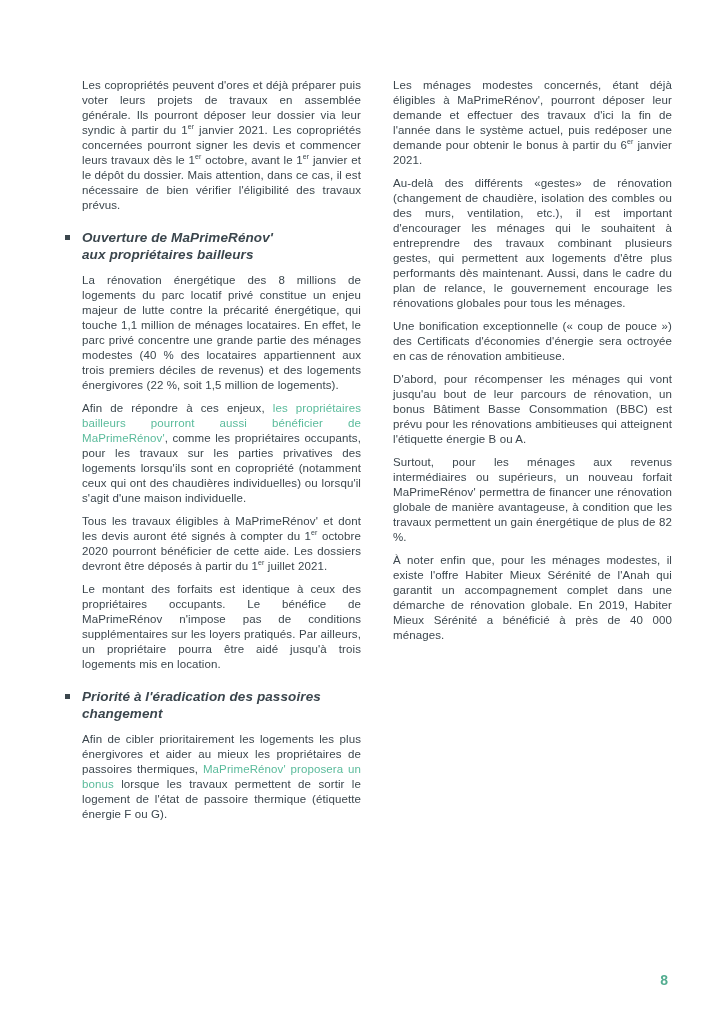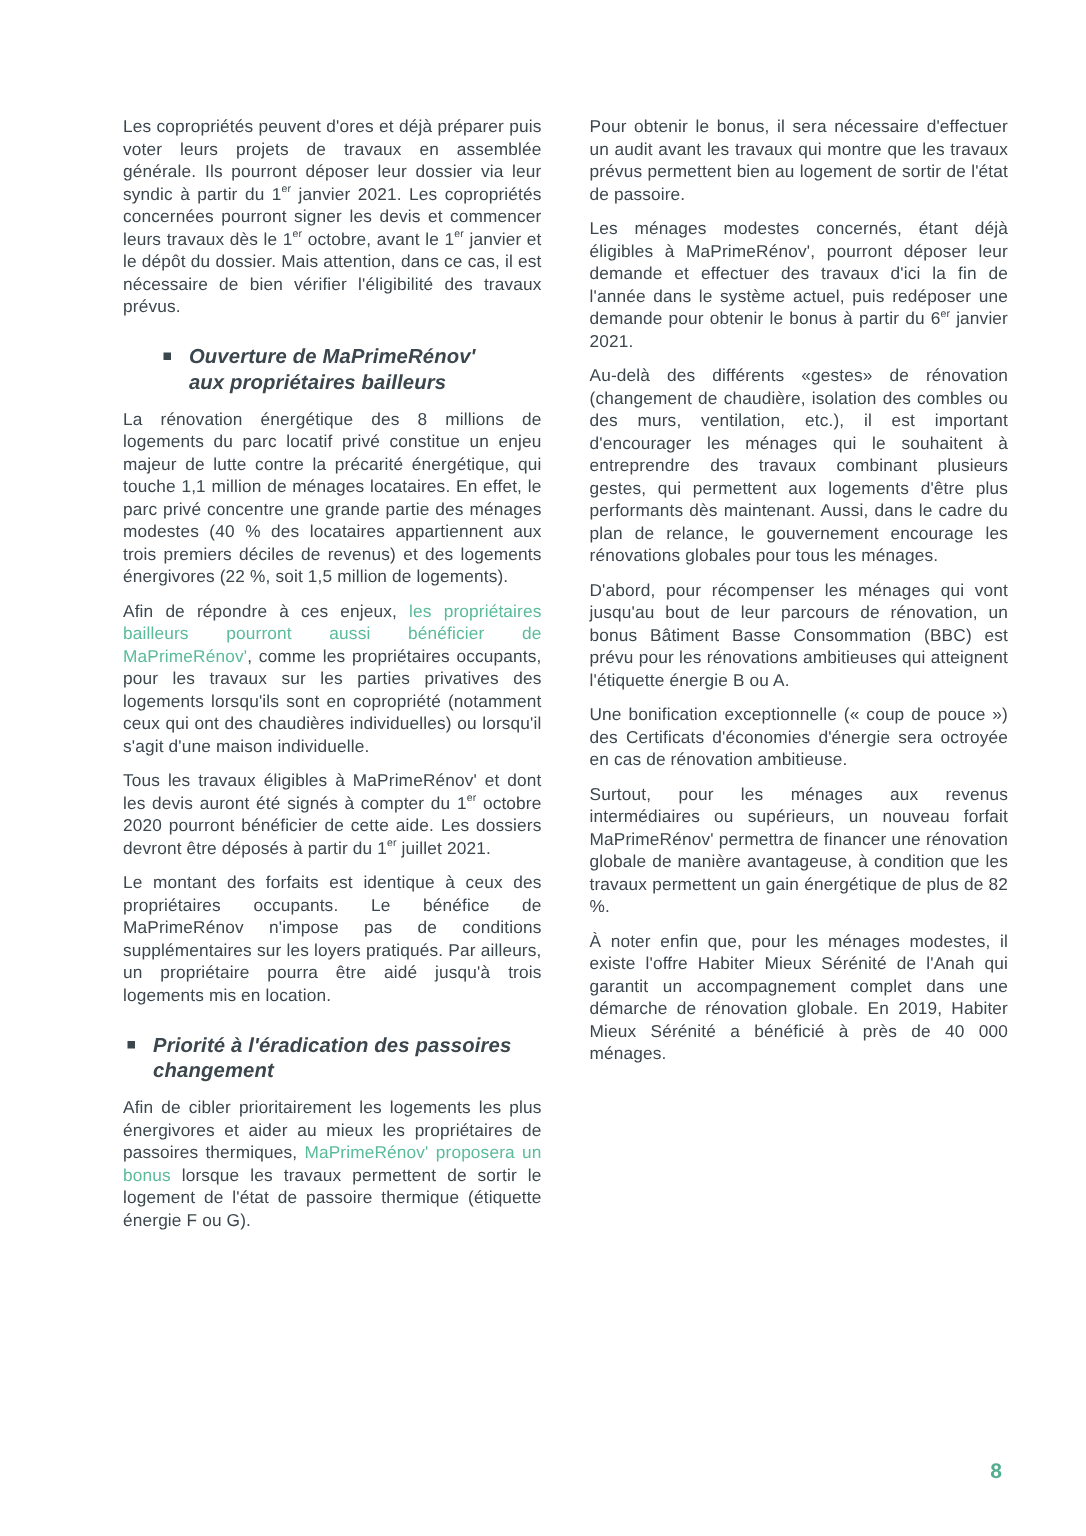--- a/index.html
+++ b/index.html
@@ -41,21 +41,20 @@
   .para .accent { color: var(--accent); }
   .para .sup, .heading-text .sup {
     font-size: 7px;
     vertical-align: super;
     line-height: 0;
   }
   .heading-row {
     display: flex;
     align-items: flex-start;
     margin: 16px 0 10px -17px;
-    justify-content: center;
   }
   .bullet {
     flex: none;
     width: 5px;
     height: 5px;
     background: var(--text);
     margin: 6px 12px 0 0;
   }
   .heading-text {
     font-size: 13.5px;
@@ -95,27 +94,26 @@
 
       <div class="heading-row">
         <span class="bullet"></span>
         <h2 class="heading-text"><span>Priorité à l'éradication des passoires</span><br><span>changement</span></h2>
       </div>
 
       <p class="para"><span>Afin de cibler prioritairement les logements les plus énergivores et aider au mieux les propriétaires de passoires thermiques, </span><span class="accent">MaPrimeRénov' proposera un bonus</span><span> lorsque les travaux permettent de sortir le logement de l'état de passoire thermique (étiquette énergie F ou G).</span></p>
     </div>
 
     <div class="col">
-      <p class="para"><span>Pour obtenir le bonus, il sera nécessaire d'effectuer un audit avant les travaux qui montre que les travaux prévus permettent bien au logement de sortir de l'état de passoire.</span></p>
       <p class="para"><span>Les ménages modestes concernés, étant déjà éligibles à MaPrimeRénov', pourront déposer leur demande et effectuer des travaux d'ici la fin de l'année dans le système actuel, puis redéposer une demande pour obtenir le bonus à partir du 6</span><span class="sup">er</span><span> janvier 2021.</span></p>
 
 
       <p class="para"><span>Au-delà des différents «gestes» de rénovation (changement de chaudière, isolation des combles ou des murs, ventilation, etc.), il est important d'encourager les ménages qui le souhaitent à entreprendre des travaux combinant plusieurs gestes, qui permettent aux logements d'être plus performants dès maintenant. Aussi, dans le cadre du plan de relance, le gouvernement encourage les rénovations globales pour tous les ménages.</span></p>
+      <p class="para"><span>Une bonification exceptionnelle (« coup de pouce ») des Certificats d'économies d'énergie sera octroyée en cas de rénovation ambitieuse.</span></p>
       <p class="para"><span>D'abord, pour récompenser les ménages qui vont jusqu'au bout de leur parcours de rénovation, un bonus Bâtiment Basse Consommation (BBC) est prévu pour les rénovations ambitieuses qui atteignent l'étiquette énergie B ou A.</span></p>
-      <p class="para"><span>Une bonification exceptionnelle (« coup de pouce ») des Certificats d'économies d'énergie sera octroyée en cas de rénovation ambitieuse.</span></p>
       <p class="para"><span>Surtout, pour les ménages aux revenus intermédiaires ou supérieurs, un nouveau forfait MaPrimeRénov' permettra de financer une rénovation globale de manière avantageuse, à condition que les travaux permettent un gain énergétique de plus de 82 %.</span></p>
       <p class="para"><span>À noter enfin que, pour les ménages modestes, il existe l'offre Habiter Mieux Sérénité de l'Anah qui garantit un accompagnement complet dans une démarche de rénovation globale. En 2019, Habiter Mieux Sérénité a bénéficié à près de 40 000 ménages.</span></p>
     </div>
 
   </div>
 
   <div class="page-number">8</div>
 </div>
 
 </body></html>

